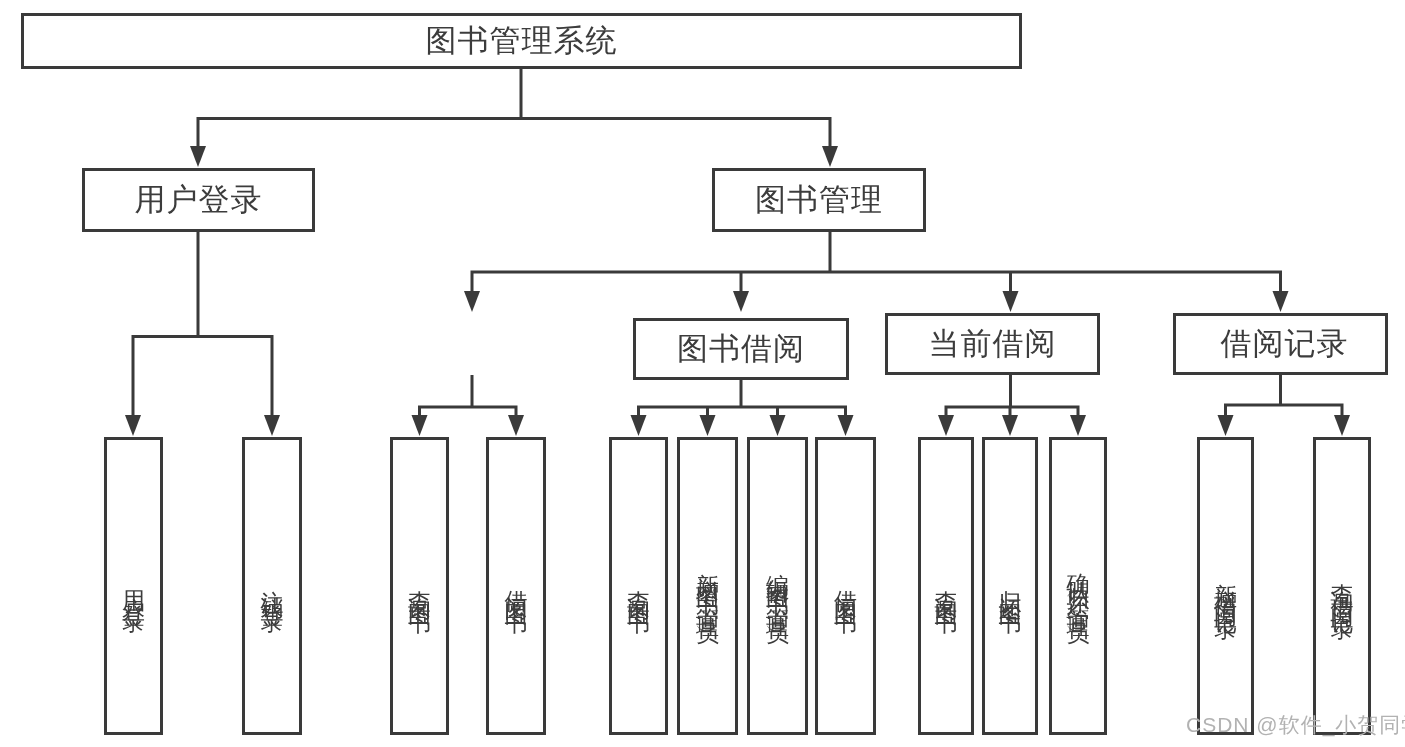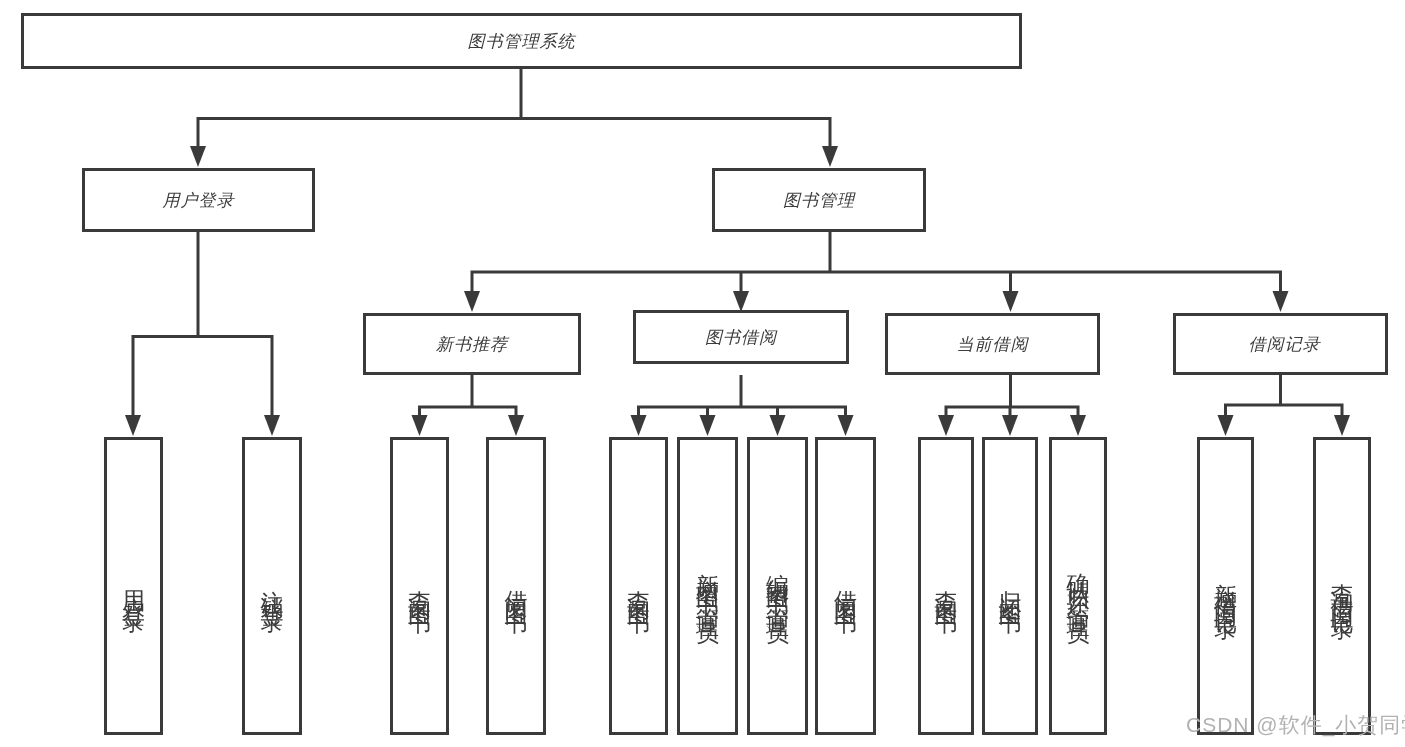--- a/index.html
+++ b/index.html
@@ -33,24 +33,23 @@
     box-sizing: border-box;
     background: var(--box-bg, #ffffff);
     border: 3px solid var(--line-color, #3a3a3a);
     display: flex;
     align-items: center;
     justify-content: center;
     color: var(--text-color, #3c3c3c);
     text-align: center;
   }
   .h-box {
-    font-size: 17px;
+    font-size: 31px;
     letter-spacing: 1px;
     white-space: nowrap;
-    font-style: italic;
   }
   .v-box {
     writing-mode: vertical-rl;
     font-size: 23px;
     letter-spacing: 7px;
     line-height: 1;
   }
   .watermark {
     position: absolute;
     left: 1186px;
@@ -101,22 +100,21 @@
     <path d="M1280.5 375 V405 M1224 405 H1343.5 M1225.5 405 V417 M1342 405 V417"></path>
     <polygon points="1217.5,415 1233.5,415 1225.5,436"></polygon>
     <polygon points="1334,415 1350,415 1342,436"></polygon>
   </svg>
 
   <div class="box h-box" style="left:21px; top:13px; width:1001px; height:56px;">图书管理系统</div>
 
   <div class="box h-box" style="left:82px; top:168px; width:233px; height:64px;">用户登录</div>
   <div class="box h-box" style="left:712px; top:168px; width:214px; height:64px;">图书管理</div>
 
-  <div class="box h-box" style="left:363px; top:313px; width:218px; height:62px;">新书推荐</div>
-  <div class="box h-box" style="left:633px; top:310px; width:216px; height:54px;">图书借阅</div>
+  <div class="box h-box" style="left:633px; top:318px; width:216px; height:62px;">图书借阅</div>
   <div class="box h-box" style="left:885px; top:313px; width:215px; height:62px;">当前借阅</div>
   <div class="box h-box" style="left:1173px; top:313px; width:215px; height:62px;padding-left:8px;">借阅记录</div>
 
   <div class="box v-box" style="left:104px; top:437px; width:59px; height:298px;">用户登录</div>
   <div class="box v-box" style="left:242px; top:437px; width:60px; height:298px;">注销登录</div>
 
   <div class="box v-box" style="left:390px; top:437px; width:59px; height:298px;">查询图书</div>
   <div class="box v-box" style="left:486px; top:437px; width:60px; height:298px;">借阅图书</div>
 
   <div class="box v-box" style="left:609px; top:437px; width:59px; height:298px;">查询图书</div>

